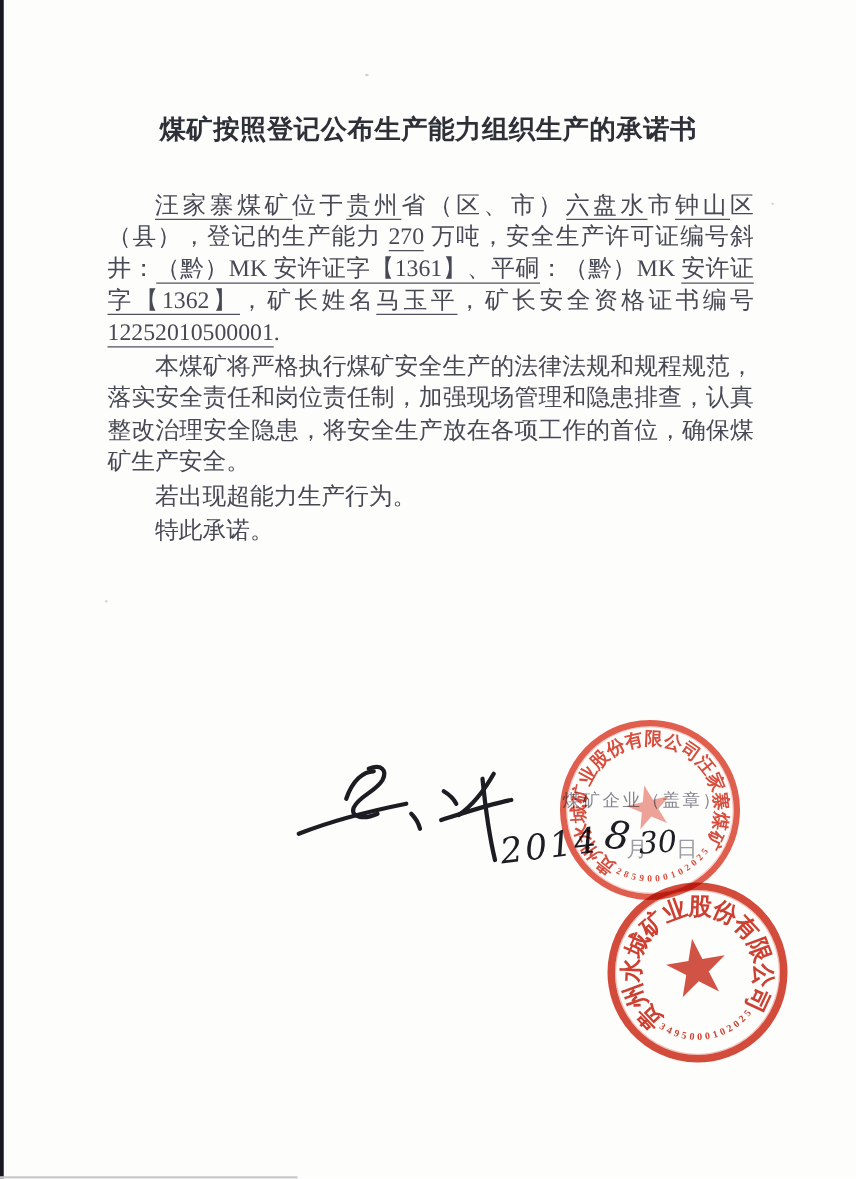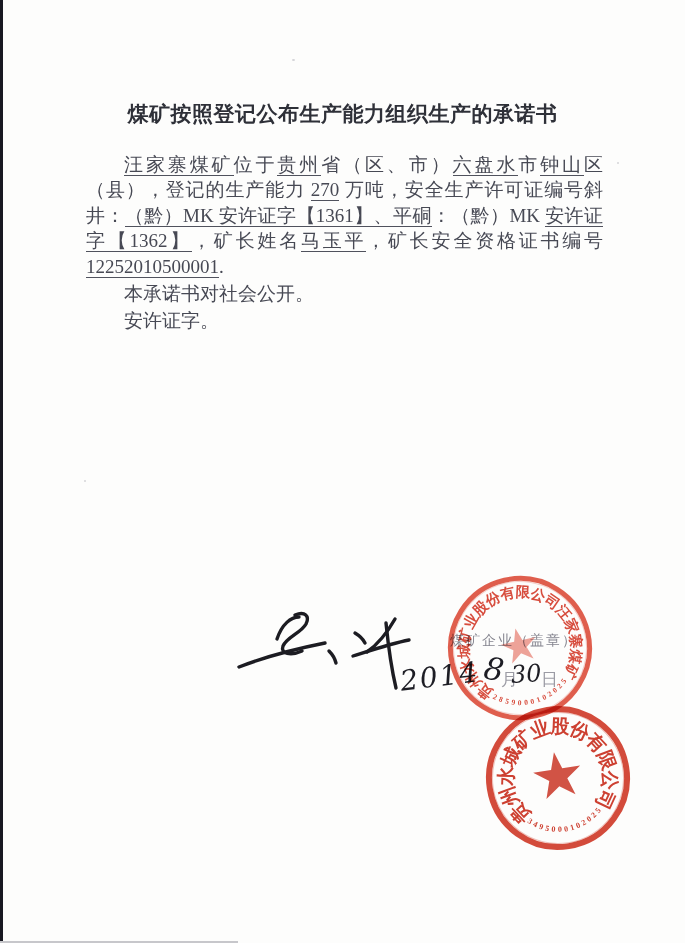--- a/index.html
+++ b/index.html
@@ -6,21 +6,21 @@
   .page{
     position:relative;width:685px;height:943px;margin:0;
     background:#fdfdfc;overflow:hidden;
     font-family:"Liberation Serif","DejaVu Serif",serif;
   }
   .edge-left{position:absolute;left:0;top:0;width:3px;height:943px;background:#181821;}
   .edge-bottom{position:absolute;left:0;bottom:0;width:238px;height:2px;background:#c7c7cb;}
   .speck{position:absolute;border-radius:50%;background:#b9b9bf;opacity:.6;}
 
   .title{
-    position:absolute;top:100px;left:0;width:100%;margin:0;
+    position:absolute;top:89px;left:0;width:100%;margin:0;
     text-align:center;font-size:21px;font-weight:bold;color:#2e3038;
     letter-spacing:.5px;
   }
   .body-text{
     position:absolute;left:86px;top:152px;width:517px;
     font-size:19px;line-height:25.4px;color:#474954;text-align:justify;
   }
   .body-text p{margin:0 0 2px 0;text-indent:2em;}
   .body-text .u{border-bottom:1px solid #50525d;}
 
@@ -60,22 +60,23 @@
   <div class="edge-left"></div>
   <div class="edge-bottom"></div>
   <div class="speck" style="left:292px;top:59px;width:3px;height:2px;"></div>
   <div class="speck" style="left:617px;top:162px;width:2px;height:2px;"></div>
   <div class="speck" style="left:84px;top:480px;width:2px;height:2px;"></div>
 
   <h1 class="title">煤矿按照登记公布生产能力组织生产的承诺书</h1>
 
   <div class="body-text" id="doc-body">
       <p><span class="u">汪家寨煤矿</span><span>位于</span><span class="u">贵州</span><span>省（区、市）</span><span class="u">六盘水</span><span>市</span><span class="u">钟山</span><span>区（县），登记的生产能力 </span><span class="u">270</span><span> 万吨，安全生产许可证编号斜井：</span><span class="u">（黔）MK 安许证字【1361】、平硐</span><span>：（黔）MK </span><span class="u">安许证字【1362】</span><span>，矿长姓名</span><span class="u">马玉平</span><span>，矿长安全资格证书编号 </span><span class="u">12252010500001</span><span>.</span></p>
-      <p><span>本承诺书对社会公开。</span></p>
-      <p><span>安许证字。</span></p>
+      <p><span>本煤矿将严格执行煤矿安全生产的法律法规和规程规范，落实安全责任和岗位责任制，加强现场管理和隐患排查，认真整改治理安全隐患，将安全生产放在各项工作的首位，确保煤矿生产安全。</span></p>
+      <p><span>若出现超能力生产行为。</span></p>
+      <p><span>特此承诺。</span></p>
     </div>
 
 
   <svg class="sig-svg" width="190" height="100" viewBox="0 0 190 100">
     <g fill="none" stroke="#1c1c22" stroke-width="3.4" stroke-linecap="round" stroke-linejoin="round">
       <path d="M14,74 C42,63 70,56 100,50"></path>
       <path d="M70,22 C80,18 85,23 81,31 C76,40 62,44 58,53 C55,61 66,63 77,58"></path>
       <path d="M52,46 C57,31 66,24 74,24"></path>
       <path d="M104,58 c4,4 6,8 7,12"></path>
       <path d="M130,40 c5,3 8,6 10,10"></path>

